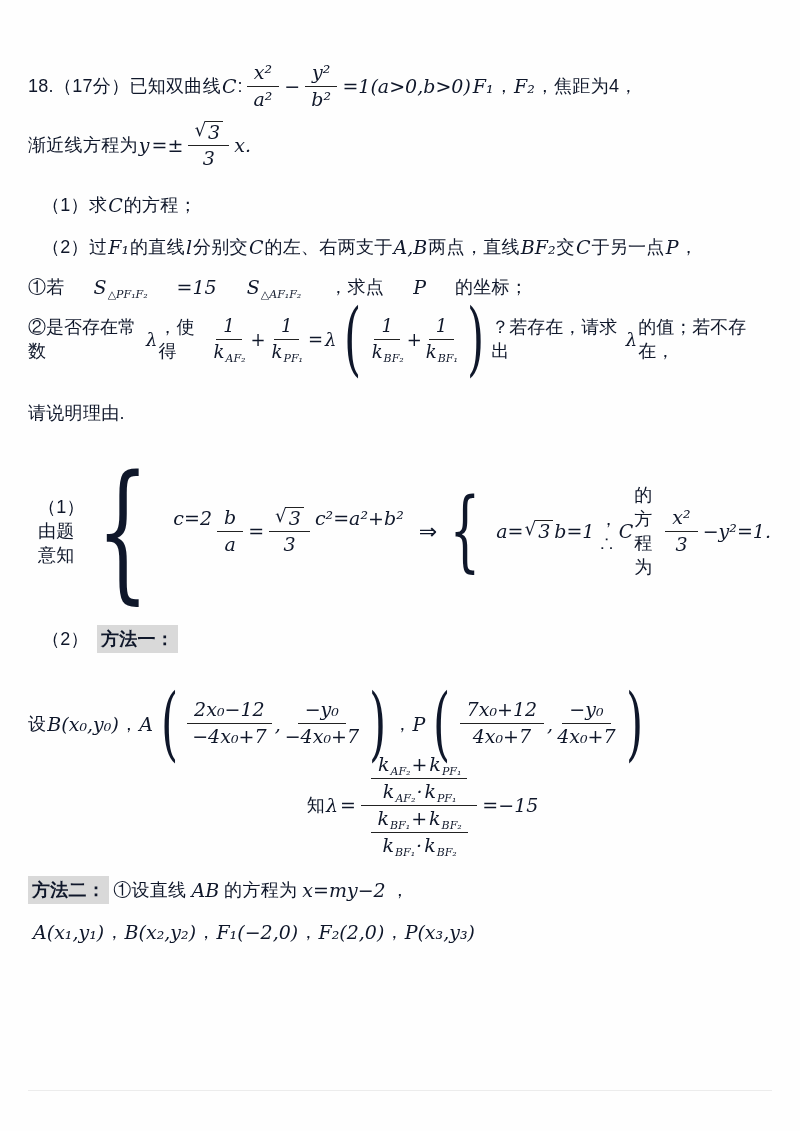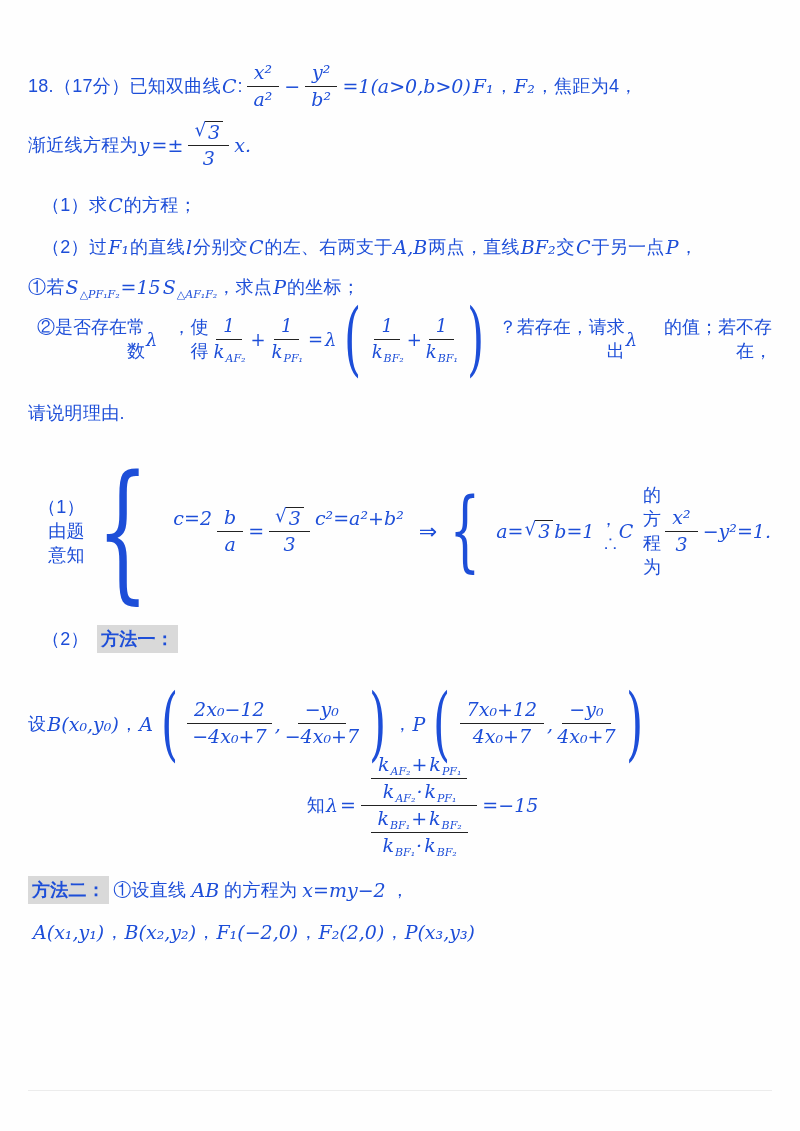--- a/index.html
+++ b/index.html
@@ -1,17 +1,17 @@
 <!DOCTYPE html>
 <html><head>
 <meta charset="utf-8">
 <style>
   html,body{margin:0;padding:0;background:#ffffff;}
-  .page{position:relative;width:800px;height:1131px;background:#fefefe;color:#1d4ed8;
-        overflow:hidden;font-family:"Liberation Sans",sans-serif;text-align:right;}
+  .page{position:relative;width:800px;height:1131px;background:#fefefe;color:#0f172a;
+        overflow:hidden;font-family:"Liberation Sans",sans-serif;}
   #doc{padding:0 28px;}
   .line{display:flex;align-items:center;flex-wrap:nowrap;}
   
   .mt{font-family:"Liberation Sans",sans-serif;font-size:18px;letter-spacing:.3px;}
   .mi{font-family:"DejaVu Serif",serif;font-style:italic;font-size:19px;padding:0 1px;}
   .mo{font-family:"DejaVu Sans",sans-serif;font-size:22px;margin:0 10px;}
   sub.msub{font-family:"DejaVu Serif",serif;font-style:italic;font-size:11px;line-height:0;
            position:relative;top:4px;}
   .msb{display:inline-flex;align-items:baseline;}
   .hl{background:#d9d9d9;font-weight:700;padding:2px 4px;}
@@ -35,21 +35,21 @@
   .brace-group{display:inline-flex;align-items:center;margin:0 4px;}
   .brace-char{font-family:"DejaVu Serif",serif;font-style:normal;line-height:0;display:inline-block;
               transform:scaleX(.55);transform-origin:center;margin:0 -12px 0 -14px;font-weight:300;}
   .brace-rows{display:inline-flex;flex-direction:row;align-items:flex-start;row-gap:8px;margin-left:14px;}
   .brace-row{display:flex;align-items:center;}
   
   .problem-statement{margin-top:62px;}
   .asymptote-line{margin-top:10px;}
   .part1-question{margin-top:24px;padding-left:14px;}
   .part2-question{margin-top:18px;padding-left:14px;}
-  .sub1-question{margin-top:16px;}
+  .sub1-question{margin-top:16px;gap:28px;}
   .sub2-question{margin-top:16px;}
   .sub2-question .mt{font-size:18px;letter-spacing:0;}
   .sub2-question .mi{font-size:18px;}
   .reason-line{margin-top:38px;}
   .solution-part1{margin-top:58px;padding-left:10px;}
   .method1-header{margin-top:46px;padding-left:14px;column-gap:8px;}
   .method1-points{margin-top:46px;}
   .method1-lambda{margin-top:6px;justify-content:center;padding-left:46px;}
   .method2-header{margin-top:20px;column-gap:4px;}
   .method2-points{margin-top:16px;padding-left:4px;}

